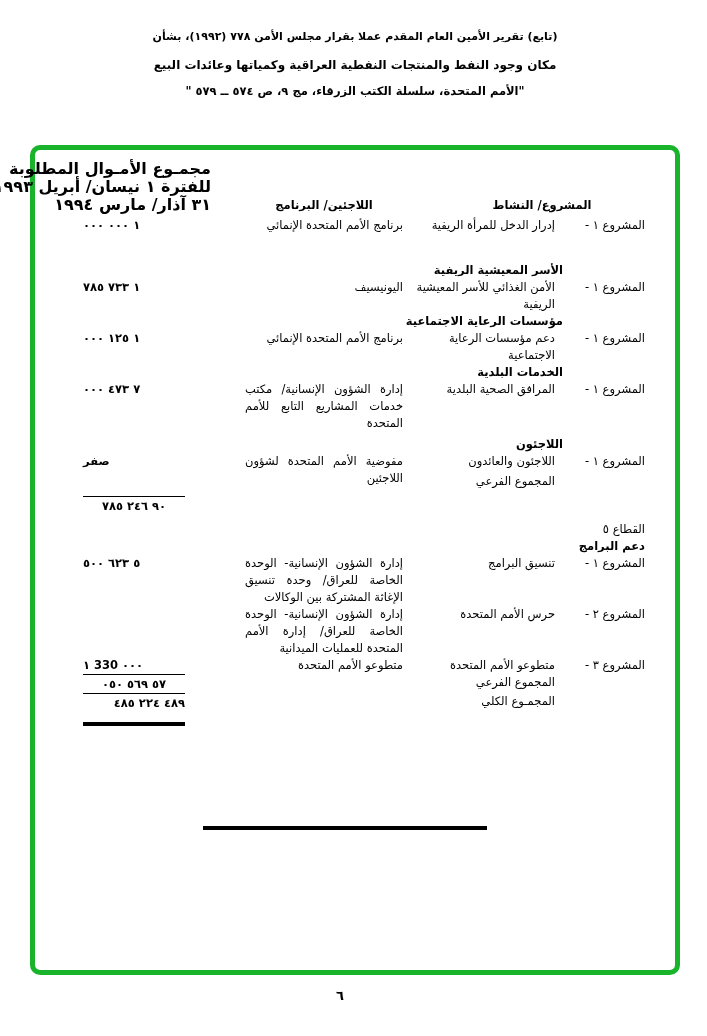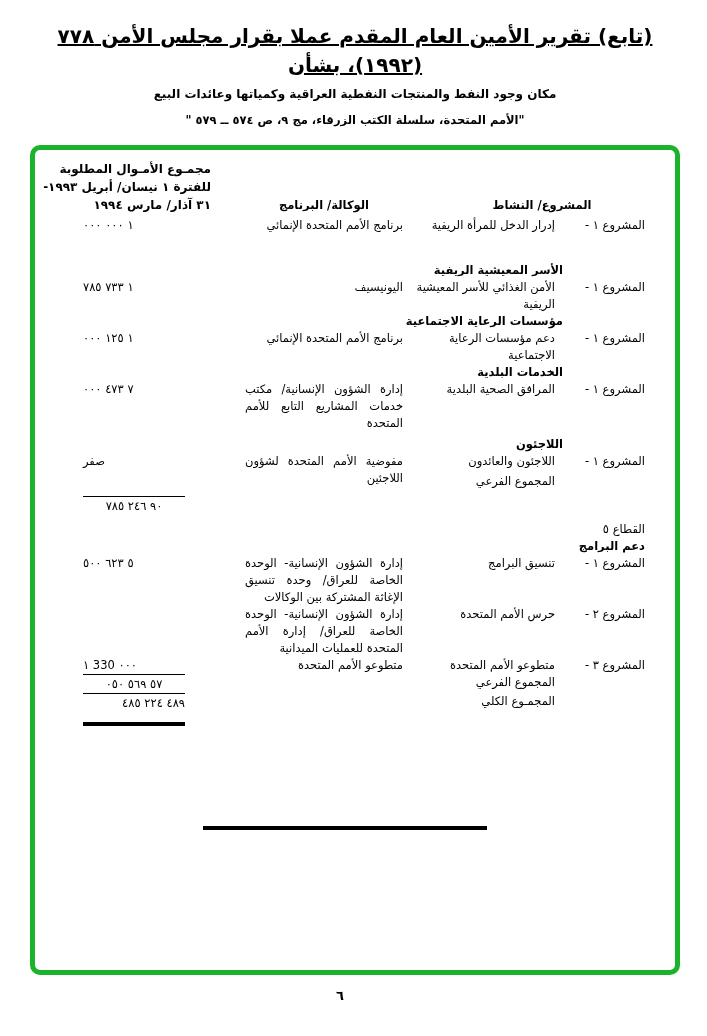--- a/index.html
+++ b/index.html
@@ -3,53 +3,53 @@
 <meta charset="utf-8">
 <style>
   html,body{margin:0;padding:0;}
   body{
     width:707px;height:1036px;position:relative;overflow:hidden;
     background:#ffffff;color:#000;
     font-family:"DejaVu Sans", sans-serif;
   }
   
   .doc-header{position:absolute;left:35px;top:22px;width:640px;text-align:center;direction:rtl;}
-  .doc-header .h1{font-size:20px;font-weight:bold;line-height:29px;text-decoration:underline;}
+  .doc-header .h1{font-size:11px;font-weight:bold;line-height:29px;}
   .doc-header .h2{font-size:12px;font-weight:bold;line-height:29px;}
   .doc-header .h3{font-size:11.5px;font-weight:bold;line-height:22px;}
   
   .frame{
     position:absolute;left:30px;top:145px;width:650px;height:830px;
     border:5px solid #1ab32c;border-radius:10px;box-sizing:border-box;
     background:#fff;
   }
   .tbl{direction:rtl;padding:10px 30px 0 18px;font-size:11.5px;line-height:17px;}
   .row{display:grid;grid-template-columns:90px 142px 10px 158px 34px 128px;direction:rtl;}
   .c-proj{grid-column:1;}
   .c-act{grid-column:2;text-align:right;}
   .c-agency{grid-column:4;text-align:justify;}
-  .c-amount{grid-column:6;text-align:left;direction:ltr;}
+  .c-amount{grid-column:6;text-align:left;direction:ltr;font-weight:bold;}
   .num{direction:ltr;unicode-bidi:isolate;display:inline-block;}
   .c-amount .plain{display:inline-block;direction:ltr;unicode-bidi:isolate;}
   .sec-title{grid-column:1 / 7;font-weight:bold;padding-left:0;padding-right:82px;}
   .sec-block{grid-column:1 / 7;}
   .sec-block .sec-line1{font-weight:normal;}
   .sec-block .sec-line2{font-weight:bold;}
   .lbl-total{grid-column:2;white-space:nowrap;}
   .rule{
     display:inline-block;min-width:102px;text-align:center;
     border-top:1.5px solid #000;padding-top:1px;
     direction:ltr;unicode-bidi:isolate;
   }
   .rule.grand{border-bottom:4.5px solid #000;padding-bottom:10px;text-align:right;}
   
   .thead{align-items:end;font-weight:bold;}
   .th-projact{grid-column:1 / 3;text-align:center;padding-left:26px;}
   .th-agency{grid-column:4;text-align:center;}
-  .th-amount{grid-column:6;text-align:right;white-space:nowrap;font-size:12px;line-height:18px;}
+  .th-amount{grid-column:6;text-align:left;white-space:nowrap;font-size:16px;line-height:18px;}
   
   .divider{position:absolute;left:198px;top:821px;width:284px;height:4px;background:#000;}
   .page-num{position:absolute;left:0;top:988px;width:680px;text-align:center;font-weight:bold;font-size:13px;}
   
   .mt2{margin-top:2px;} .mt3{margin-top:3px;} .mt4{margin-top:4px;} .mt6{margin-top:6px;}
   .mt28{margin-top:28px;} .mtm14{margin-top:-14px;}
   .amt-drop{margin-top:23px;}
 </style>
 </head>
 <body>
@@ -58,21 +58,21 @@
   <div class="h1">(تابع) تقرير الأمين العام المقدم عملا بقرار مجلس الأمن ٧٧٨ (١٩٩٢)، بشأن</div>
   <div class="h2">مكان وجود النفط والمنتجات النفطية العراقية وكمياتها وعائدات البيع</div>
   <div class="h3">"الأمم المتحدة، سلسلة الكتب الزرقاء، مج ٩، ص ٥٧٤ ــ ٥٧٩ "</div>
 </div>
 
 <div class="frame">
   <div class="tbl">
 
     <div class="row thead">
       <div class="th-projact">المشروع/ النشاط</div>
-      <div class="th-agency">الوكالة/ البرنامج</div>
+      <div class="th-agency">اللاجئين/ البرنامج</div>
       <div class="th-amount">
         <div>مجمـوع الأمـوال المطلوبة</div>
         <div>للفترة ١ نيسان/ أبريل ١٩٩٣-</div>
         <div>٣١ آذار/ مارس ١٩٩٤</div>
       </div>
     </div>
 
     <div class="row mt3">
       <div class="c-proj">المشروع ١ -</div>
       <div class="c-act">إدرار الدخل للمرأة الريفية</div>

